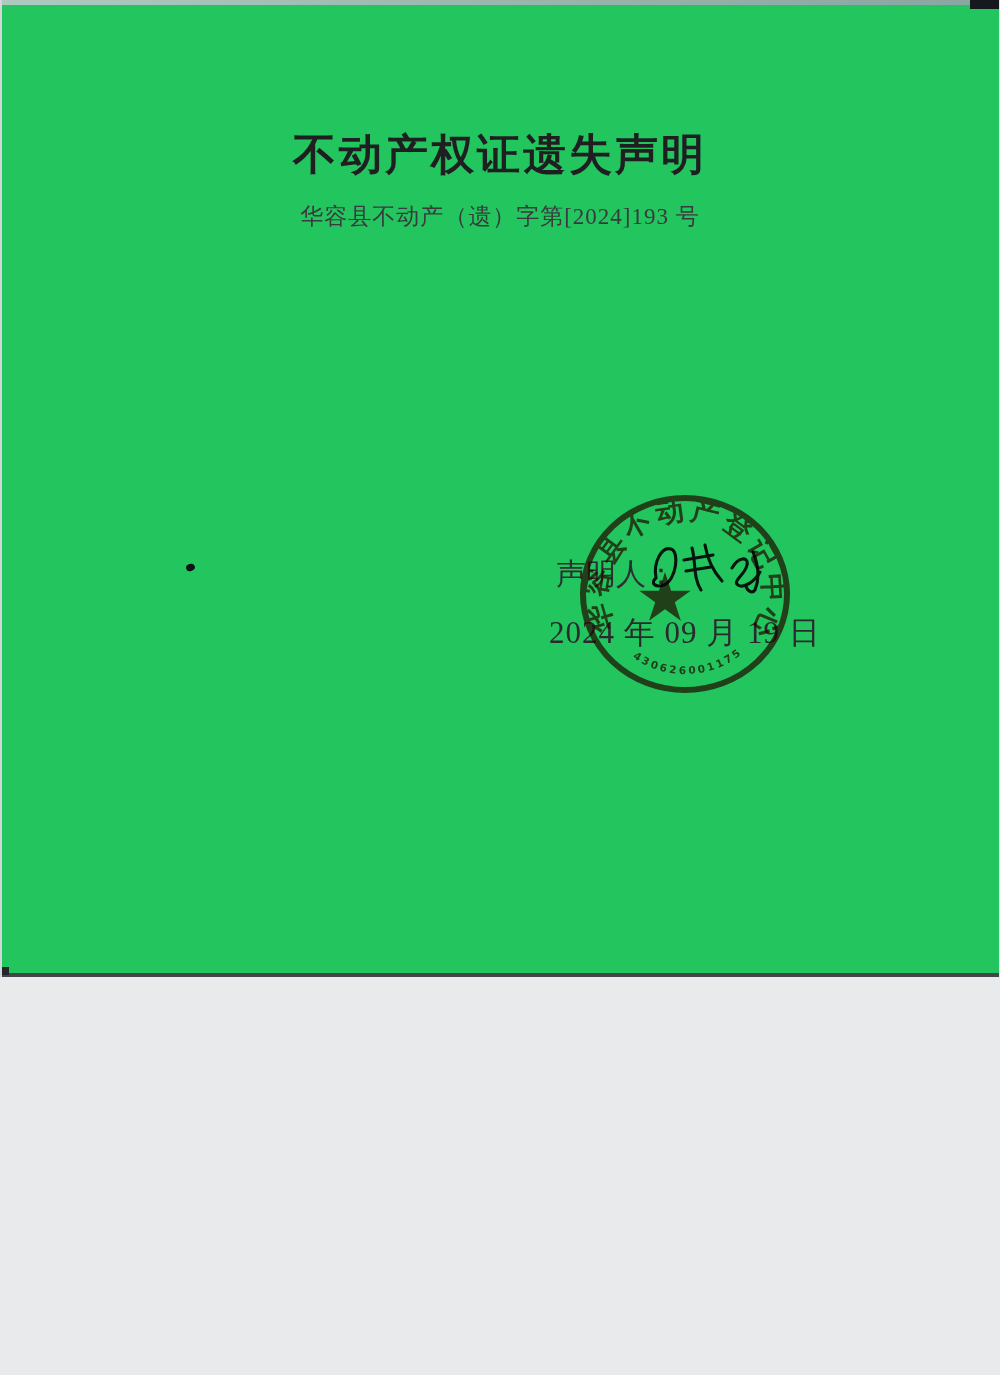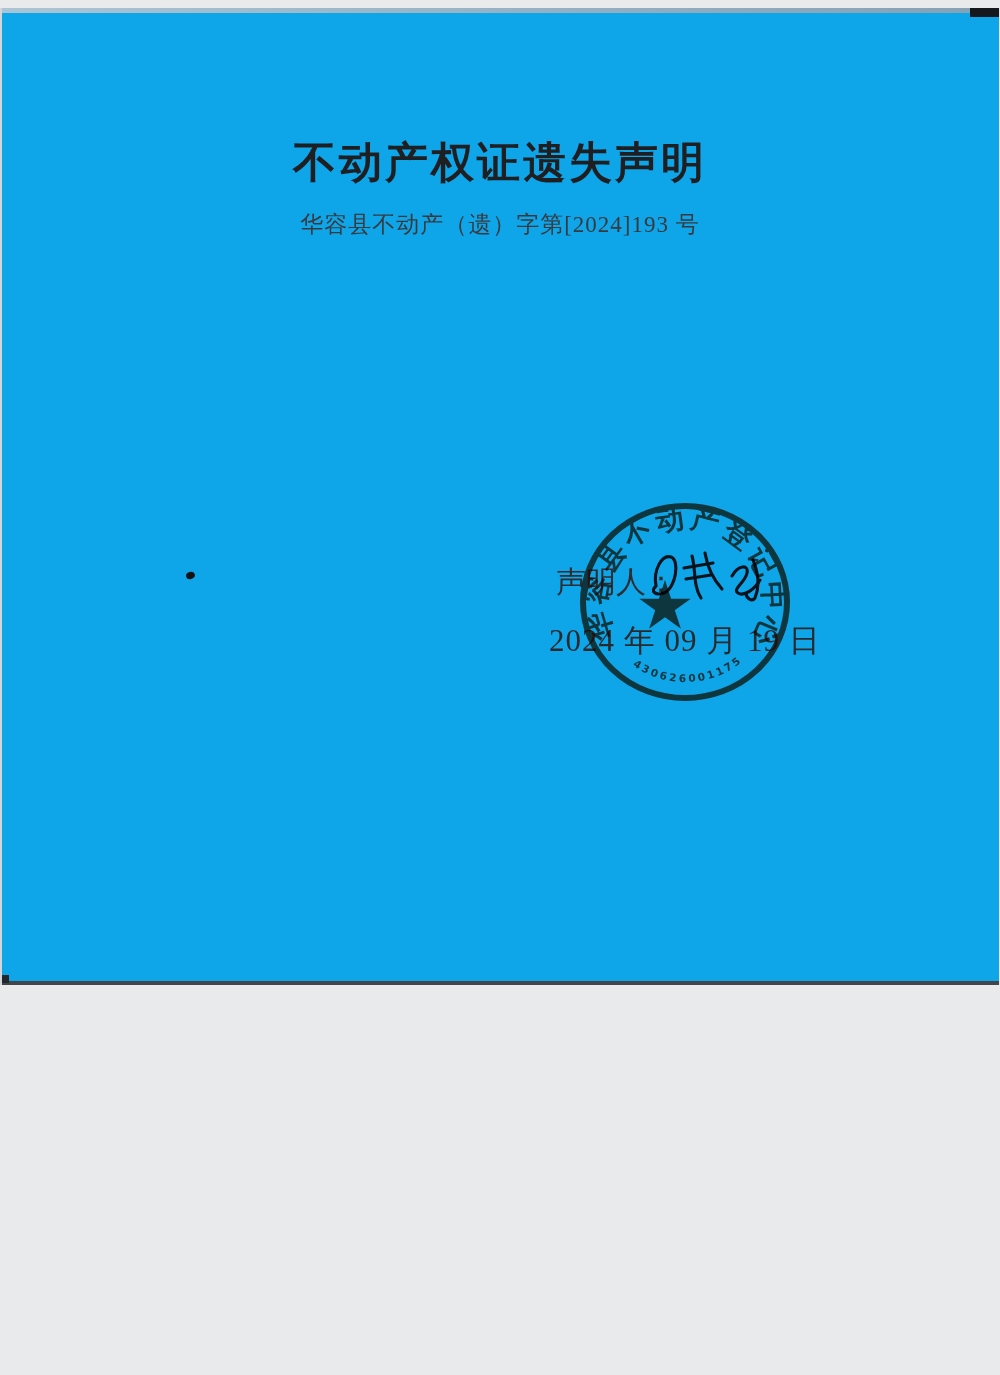--- a/index.html
+++ b/index.html
@@ -1,21 +1,21 @@
 <!DOCTYPE html>
 <html><head>
 <meta charset="utf-8">
 <style>
   html, body { margin: 0; padding: 0; background: #e9eaec; }
   .page {
     position: relative;
     width: 1000px;
     height: 977px;
-    margin: 8px auto;
-    background: #0ea5e9;
+    margin: 0 auto;
+    background: #22c55e;
     overflow: hidden;
     font-family: "Liberation Serif", "DejaVu Serif", serif;
     color: #2b2b2e;
   }
 
   
   .scan-edge-top {
     position: absolute; top: 0; left: 0; right: 0; height: 5px;
     background: linear-gradient(to right, #c6cad1, #aab0b9 60%, #9aa0aa);
     opacity: .85;

